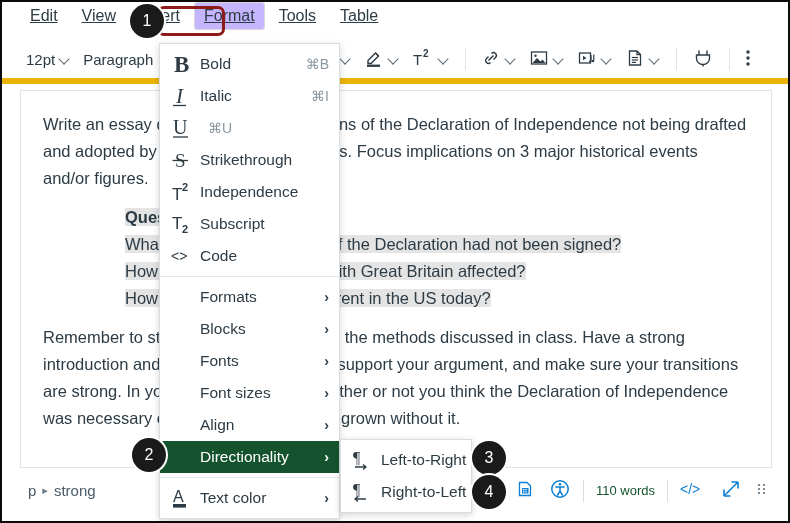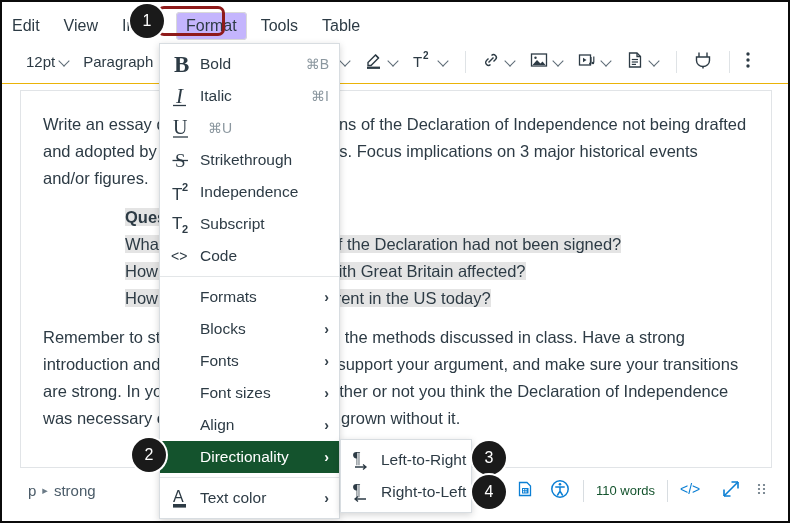--- a/index.html
+++ b/index.html
@@ -26,22 +26,24 @@
     box-sizing: border-box;
   }
 
   
   .menubar {
     position: absolute;
     left: 0; top: 0;
     width: 786px;
     height: 38px;
     display: flex;
-    align-items: flex-end;
-    box-sizing: border-box;
+    align-items: flex-start;
+    padding-left: 18px;
+    box-sizing: border-box;
+    text-decoration: underline;
   }
   .menu-item {
     font-size: 16px;
     color: #2d3b45;
     padding: 4px 10px;
     margin-right: 4px;
     border-radius: 4px;
     cursor: default;
     white-space: nowrap;
     line-height: 20px;
@@ -67,21 +69,21 @@
   
   .toolbar {
     position: absolute;
     left: 0; top: 38px;
     width: 786px;
     height: 44px;
     display: flex;
     align-items: center;
     padding-left: 18px;
     box-sizing: border-box;
-    border-bottom: 1px solid #eab308;
+    border-bottom: 6px solid #eab308;
   }
   .tb-btn {
     display: flex;
     align-items: center;
     gap: 5px;
     padding: 3px 6px;
     font-size: 15px;
     color: #2d3b45;
     border-radius: 3px;
     white-space: nowrap;

